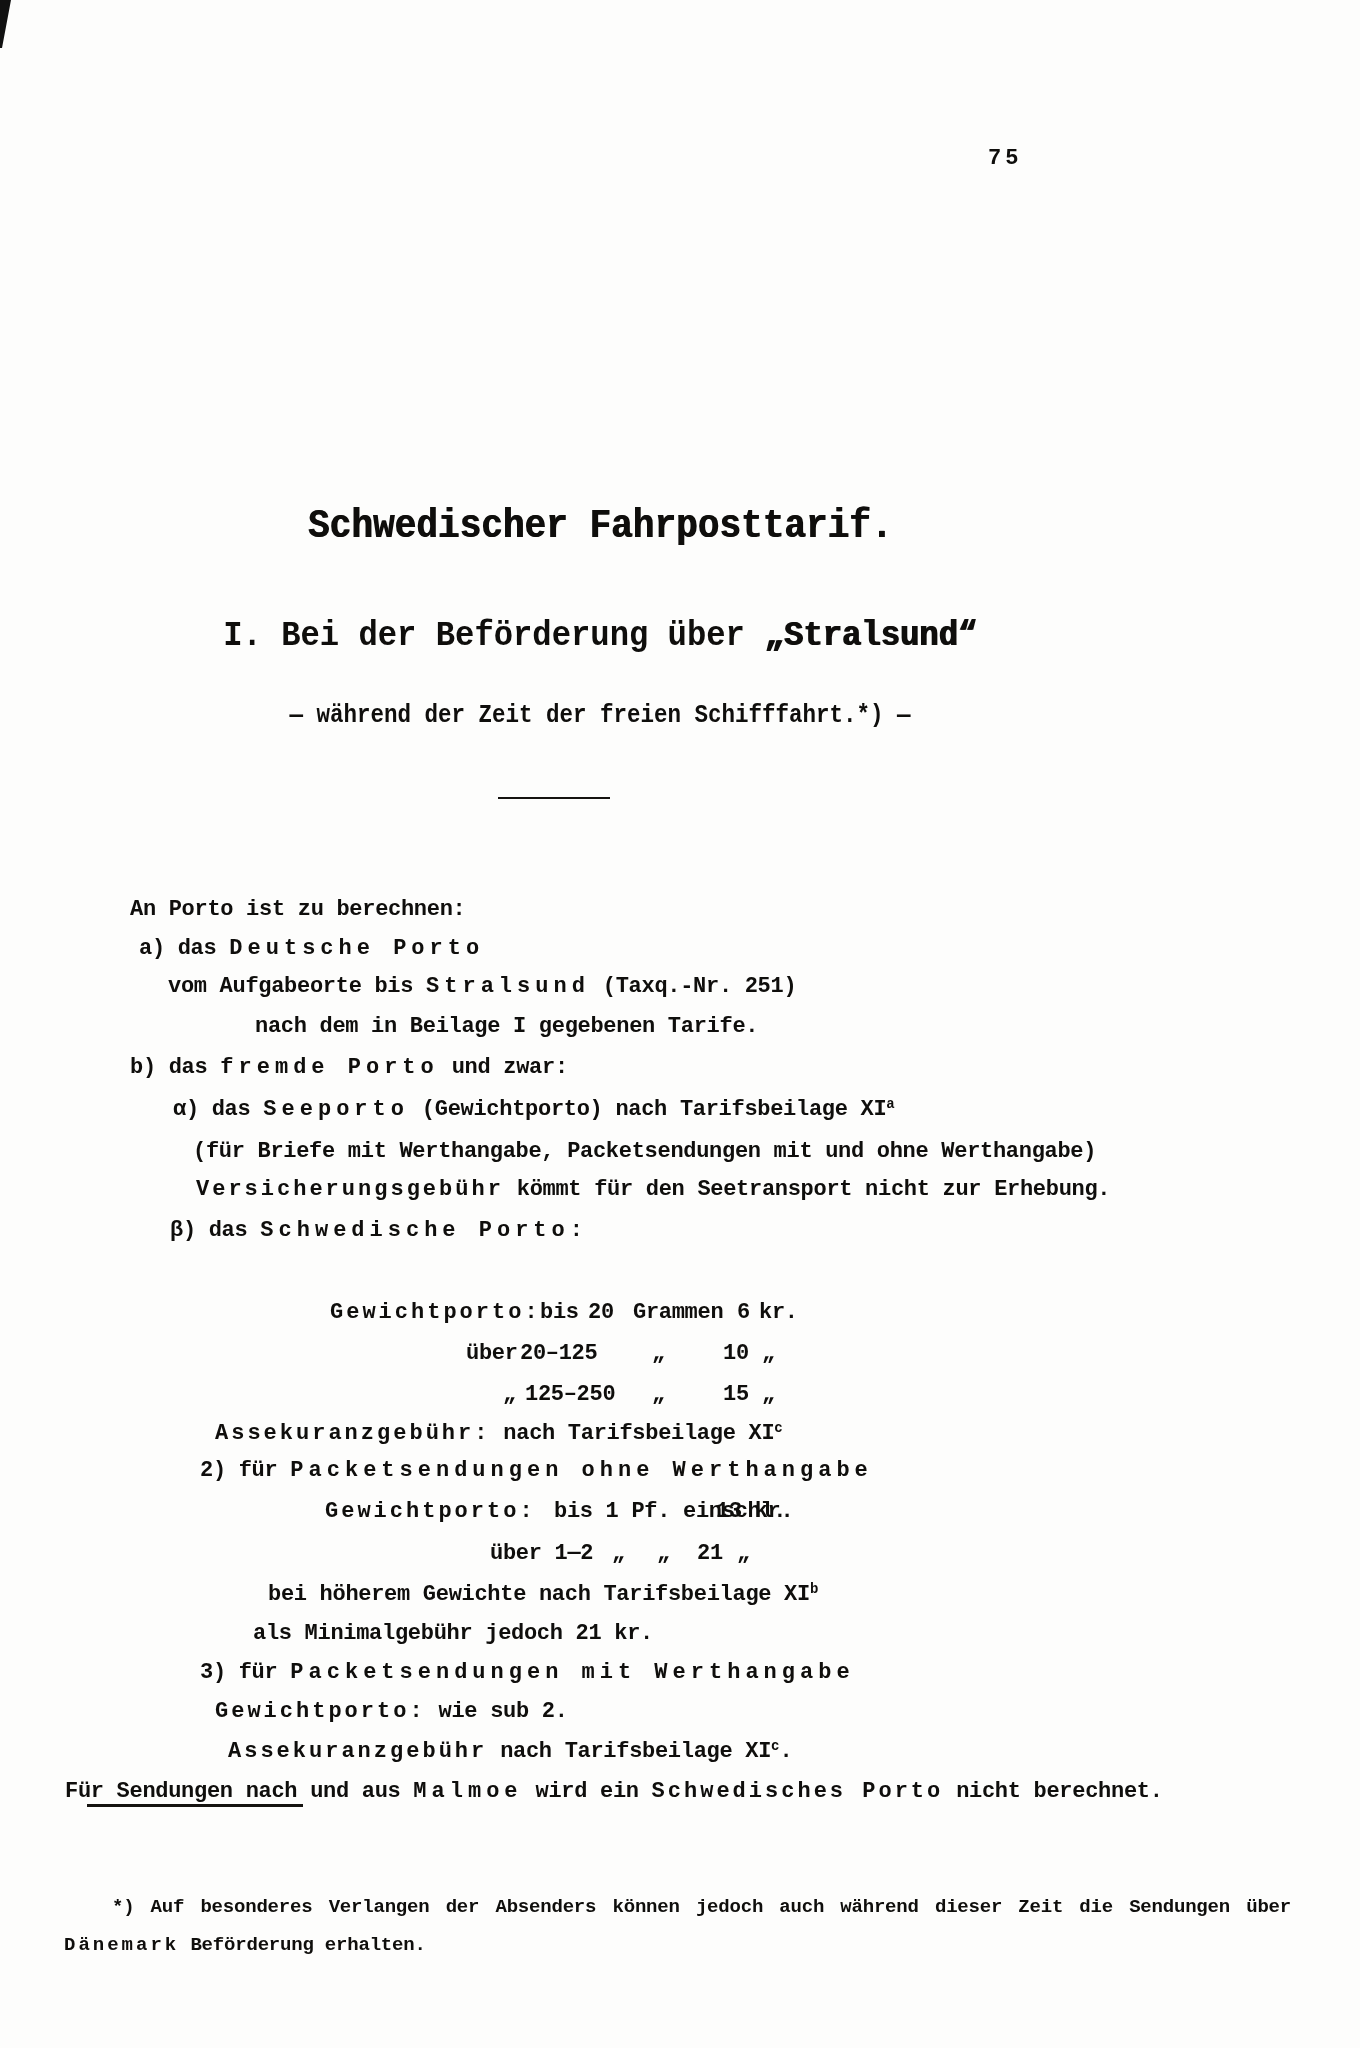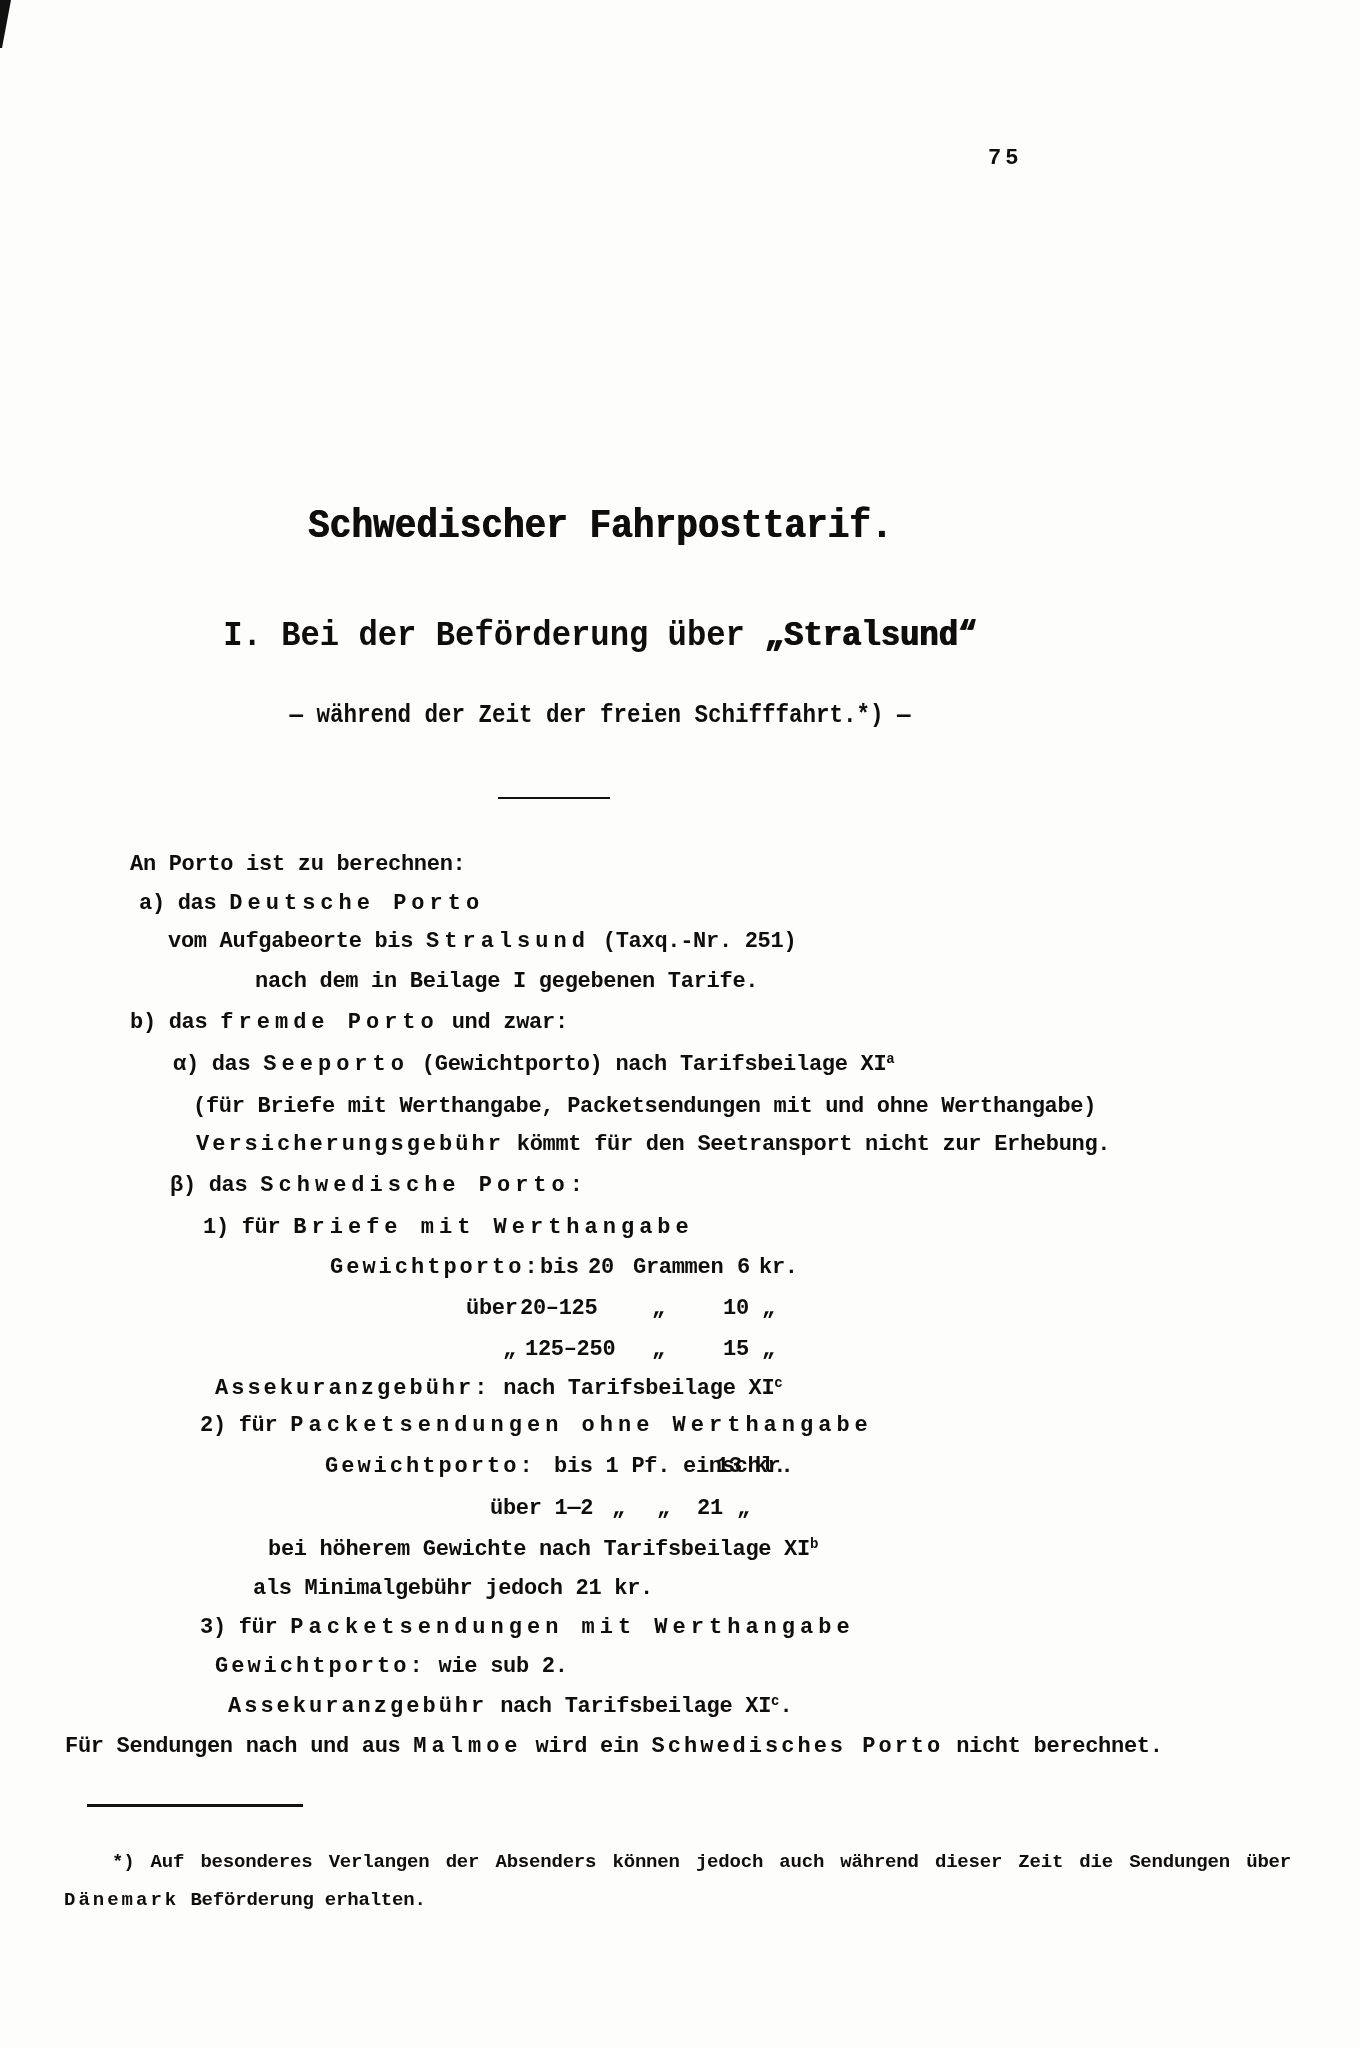--- a/index.html
+++ b/index.html
@@ -11,21 +11,21 @@
   .artifact{position:absolute;top:0;left:0;width:11px;height:48px;background:#111;
     clip-path:polygon(0 0,100% 0,18% 100%,0 100%);}
   .pagenum{position:absolute;top:146px;left:988px;font-size:22px;letter-spacing:4px;}
   .center{position:absolute;left:40px;width:1120px;text-align:center;white-space:nowrap;}
   .title{top:503px;font-size:41px;transform:scaleX(.88);}
   .title-text{text-shadow:1px 0 0 currentColor;}
   .heading{top:616px;font-size:35px;transform:scaleX(.92);}
   .blackest{text-shadow:1.4px 0 0 currentColor;}
   .subheading{top:701px;font-size:25px;transform:scaleX(.9);}
   .rule{position:absolute;background:#151310;}
-  .ln{position:absolute;white-space:nowrap;font-size:22px;letter-spacing:-.3px;line-height:1.2;}
+  .ln{position:absolute;white-space:nowrap;font-size:22px;letter-spacing:-.3px;line-height:1.2;margin-top:45px;}
   .trow{left:0;width:1360px;}
   .cell{position:absolute;white-space:nowrap;}
   .emph{letter-spacing:5px;}
   .emph-tight{letter-spacing:3px;}
   .sup{font-size:14px;vertical-align:7px;letter-spacing:0;}
   .fn{font-size:19px;letter-spacing:-.2px;text-align:right;}
   .fn-just{word-spacing:5px;}
 </style>
 </head>
 <body>
@@ -71,23 +71,20 @@
   <div class="ln" style="top:1094px;left:193px">(für Briefe mit Werthangabe, Packetsendungen mit und ohne Werthangabe)</div>
 
   <div class="ln" style="top:1132px;left:196px">
     <span class="emph-tight">Versicherungsgebühr</span><span> kömmt für den Seetransport nicht zur Erhebung.</span>
   </div>
 
   <div class="ln" style="top:1173px;left:170px">
     <span>β) das </span><span class="emph">Schwedische Porto:</span>
   </div>
 
-  <div class="ln" style="top:1215px;left:203px">
-    <span>1) für </span><span class="emph">Briefe mit Werthangabe</span>
-  </div>
 
   <div class="ln trow" style="top:1255px">
     <span class="cell emph-tight" style="left:330px">Gewichtporto:</span>
     <span class="cell" style="left:540px">bis</span>
     <span class="cell" style="left:588px">20</span>
     <span class="cell" style="left:633px">Grammen</span>
     <span class="cell" style="left:737px">6</span>
     <span class="cell" style="left:759px">kr.</span>
   </div>
 

